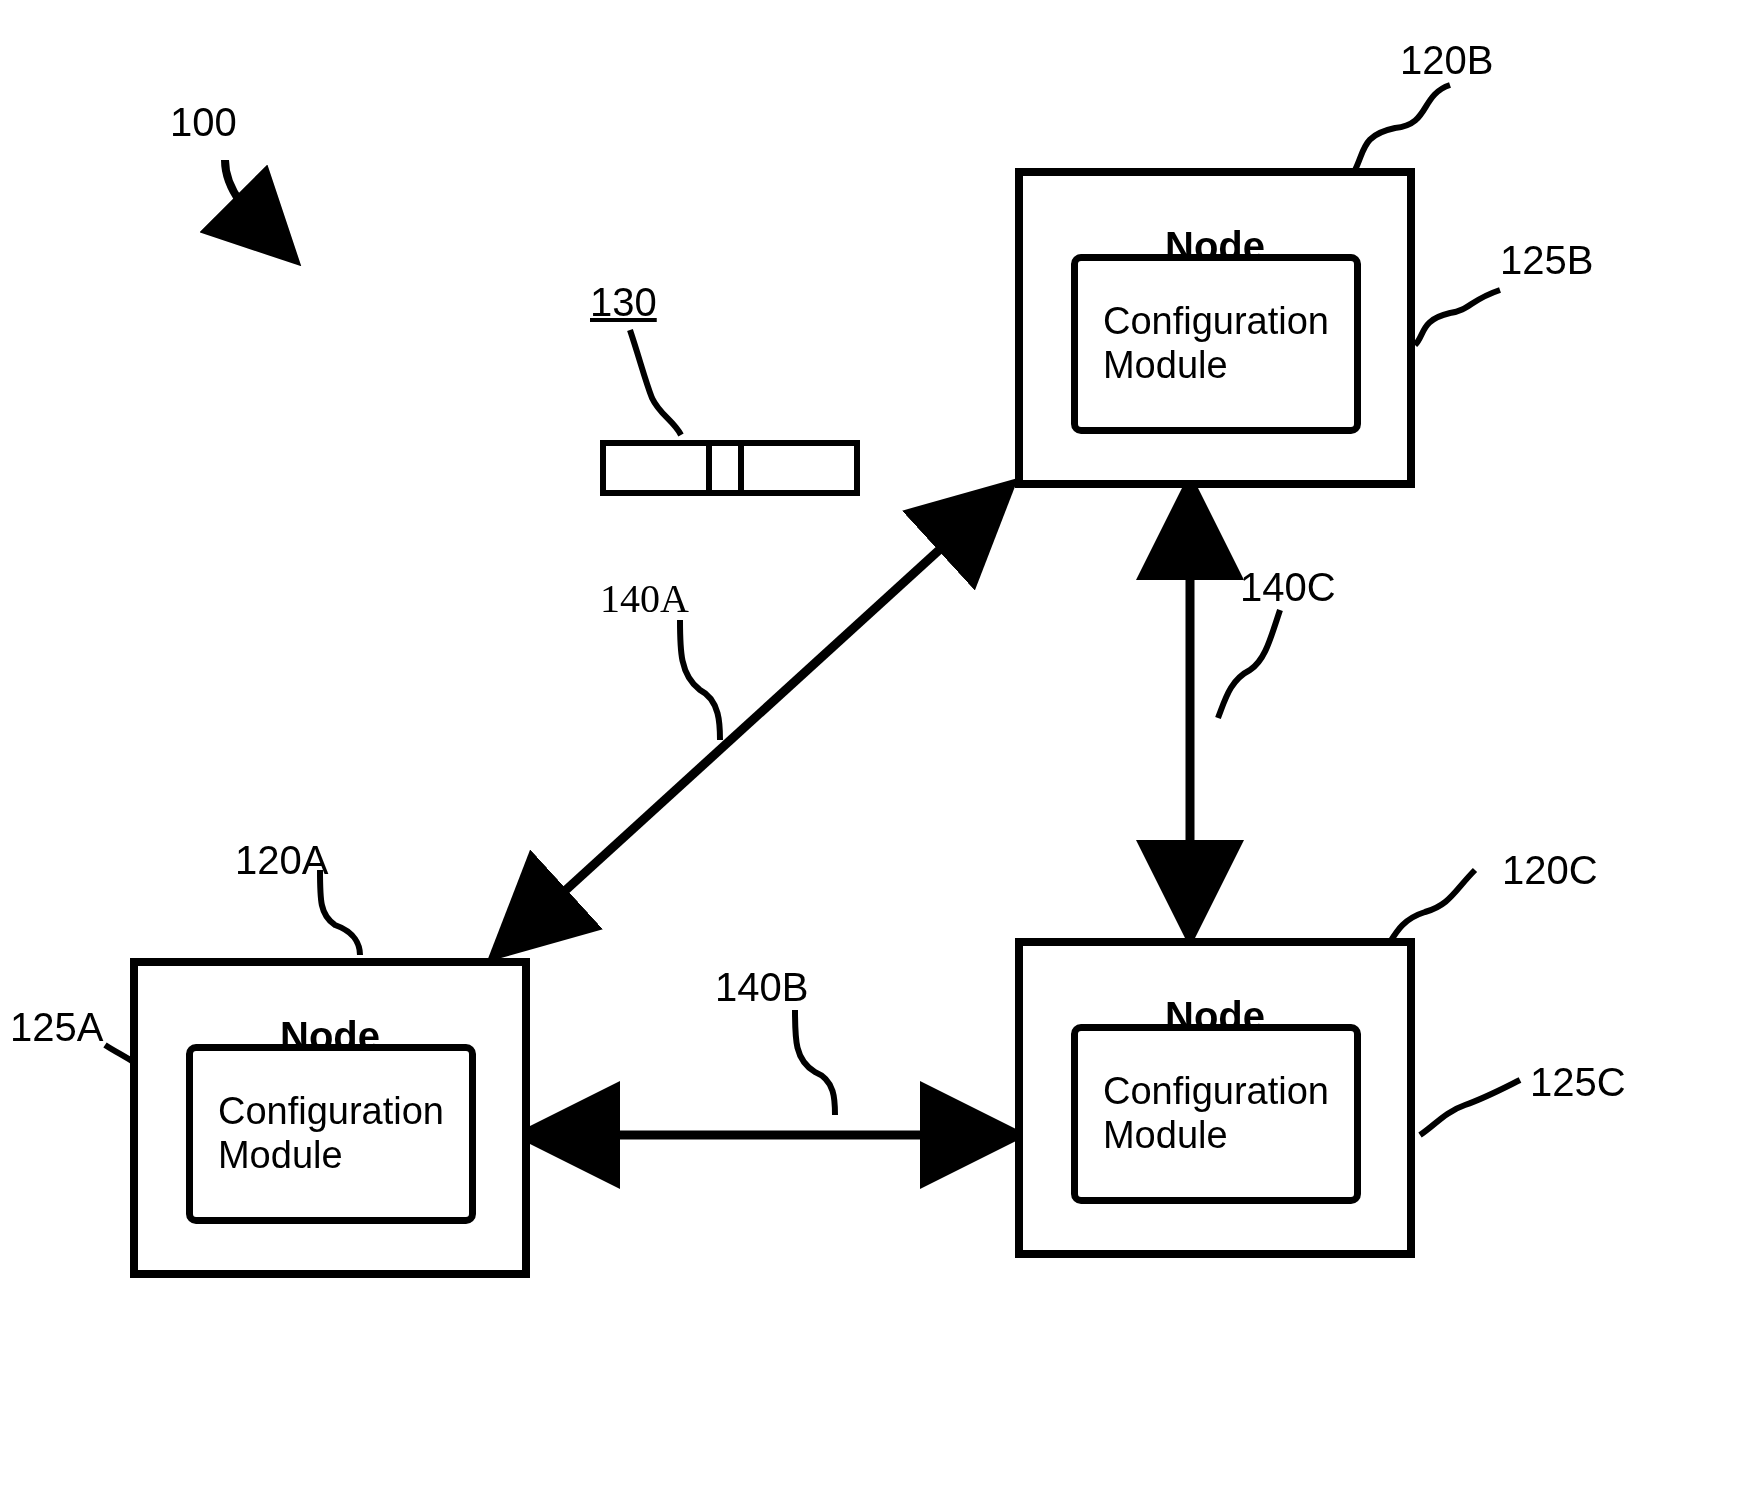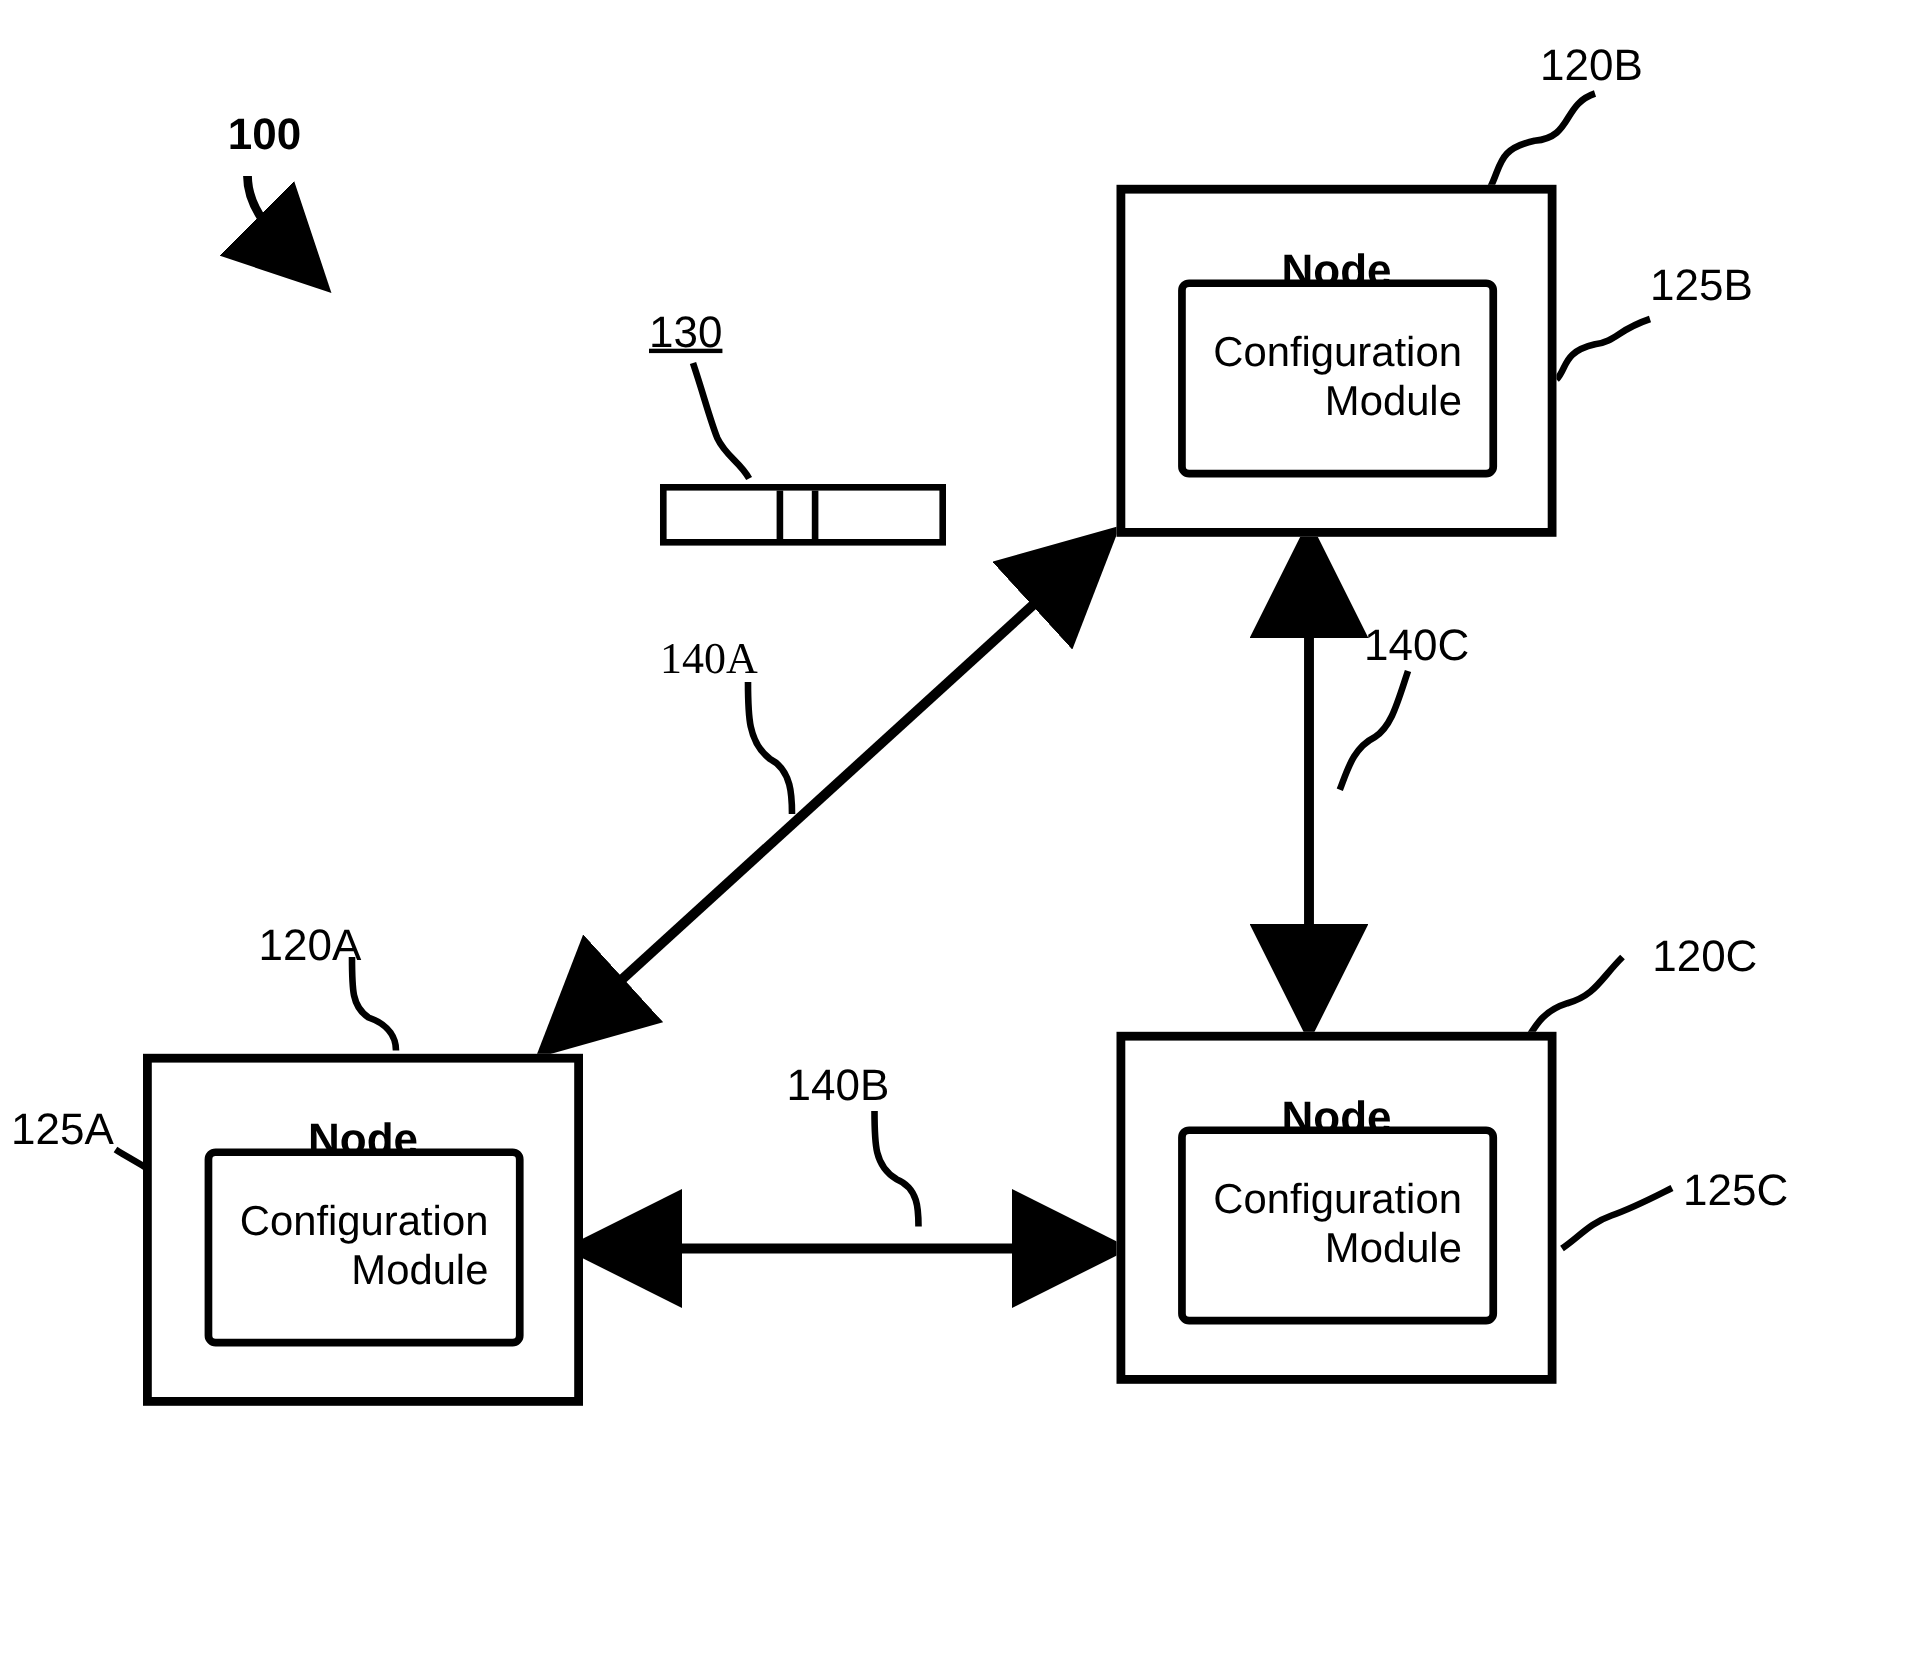--- a/index.html
+++ b/index.html
@@ -11,21 +11,21 @@
     position: relative;
     width: 1744px;
     height: 1503px;
   }
   .label {
     position: absolute;
     font-size: 40px;
     color: #000;
     white-space: nowrap;
   }
-  .bold { font-weight: 700; margin-left: 37px; }
+  .bold { font-weight: 400; }
   .node-box {
     position: absolute;
     border: 8px solid #000;
     background: #fff;
     box-sizing: border-box;
   }
   .node-title {
     position: absolute;
     width: 100%;
     text-align: center;
@@ -35,21 +35,21 @@
   }
   .module {
     position: absolute;
     border: 7px solid #000;
     border-radius: 10px;
     background: #fff;
     box-sizing: border-box;
     display: flex;
     align-items: center;
     justify-content: center;
-    text-align: right;
+    text-align: left;
     font-size: 38px;
     line-height: 1.15;
   }
   .bar {
     position: absolute;
     border: 6px solid #000;
     background: #fff;
     box-sizing: border-box;
   }
   .bar .divider {

